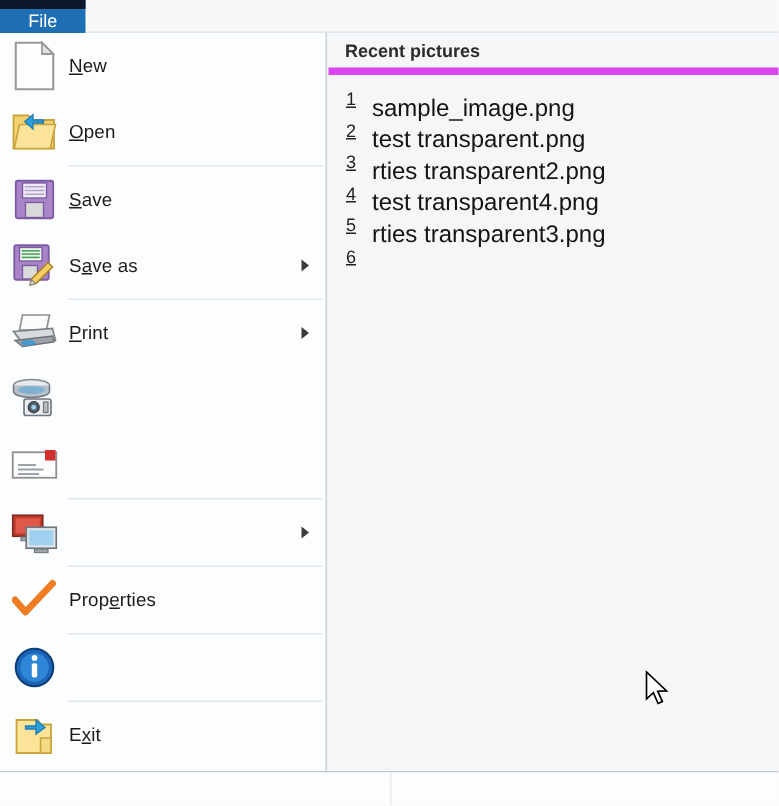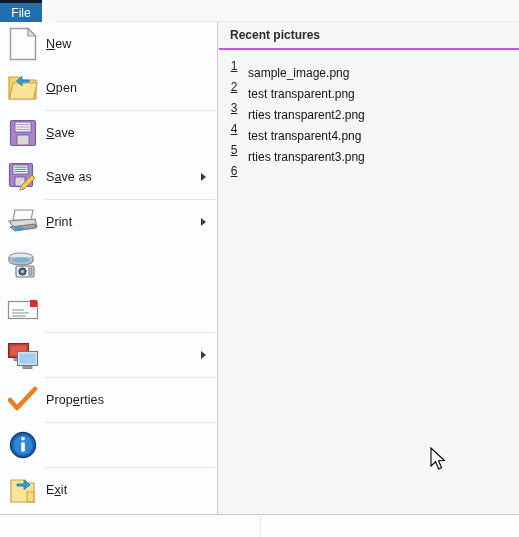--- a/index.html
+++ b/index.html
@@ -11,23 +11,23 @@
     color:#1d1d1d;
     overflow:hidden;
     position:relative;
   }
   
   #tabstrip{
     position:absolute;left:0;top:0;width:519px;height:22px;
     background:#f7f9fb;
   }
   #tab-file{
-    position:absolute;left:0;top:0;width:42px;height:22px;
+    position:absolute;left:0;top:0;width:57px;height:22px;
     background:#1f6fb5;
-    border-top:3px solid #0f172a;
+    border-top:6px solid #0f172a;
     box-sizing:border-box;
     color:#ffffff;
     font-size:12px;
     display:flex;align-items:center;justify-content:center;
     cursor:default;
   }
   #tabstrip-rest{
     position:absolute;left:57px;top:0;right:0;height:22px;
     background:#f6f8fa;
     border-bottom:1px solid #dfe5ea;
@@ -79,33 +79,33 @@
   .sepline{
     height:1px;background:#e1e6ea;margin-left:45px;margin-right:2px;
   }
   
   #recent-head{
     position:absolute;left:0;top:0;width:100%;height:28px;
     display:flex;align-items:center;
     box-sizing:border-box;
     padding-left:11px;
     font-size:12px;font-weight:bold;color:#2b2b2b;
-    border-bottom:2px solid #d946ef;
+    border-bottom:5px solid #d946ef;
   }
   #recent-list{position:absolute;left:0;top:33px;width:100%;}
   .ritem{
     height:21px;display:flex;align-items:center;
     padding-left:8px;cursor:default;
   }
   .ritem .num{
     width:14px;text-align:center;font-size:12px;color:#222;
     text-decoration:underline;flex:0 0 14px;
   }
   .ritem .fname{
-    margin-left:7px;font-size:12px;color:#141414;white-space:nowrap;margin-top:15px;
+    margin-left:7px;font-size:16px;color:#141414;white-space:nowrap;margin-top:15px;
   }
   
   #bottombar{
     position:absolute;left:0;top:515px;width:519px;height:22px;
     background:#fdfdfe;
   }
   #bottombar .divider{
     position:absolute;left:260px;top:0;width:1px;height:22px;
     background:#e6eaee;
   }

